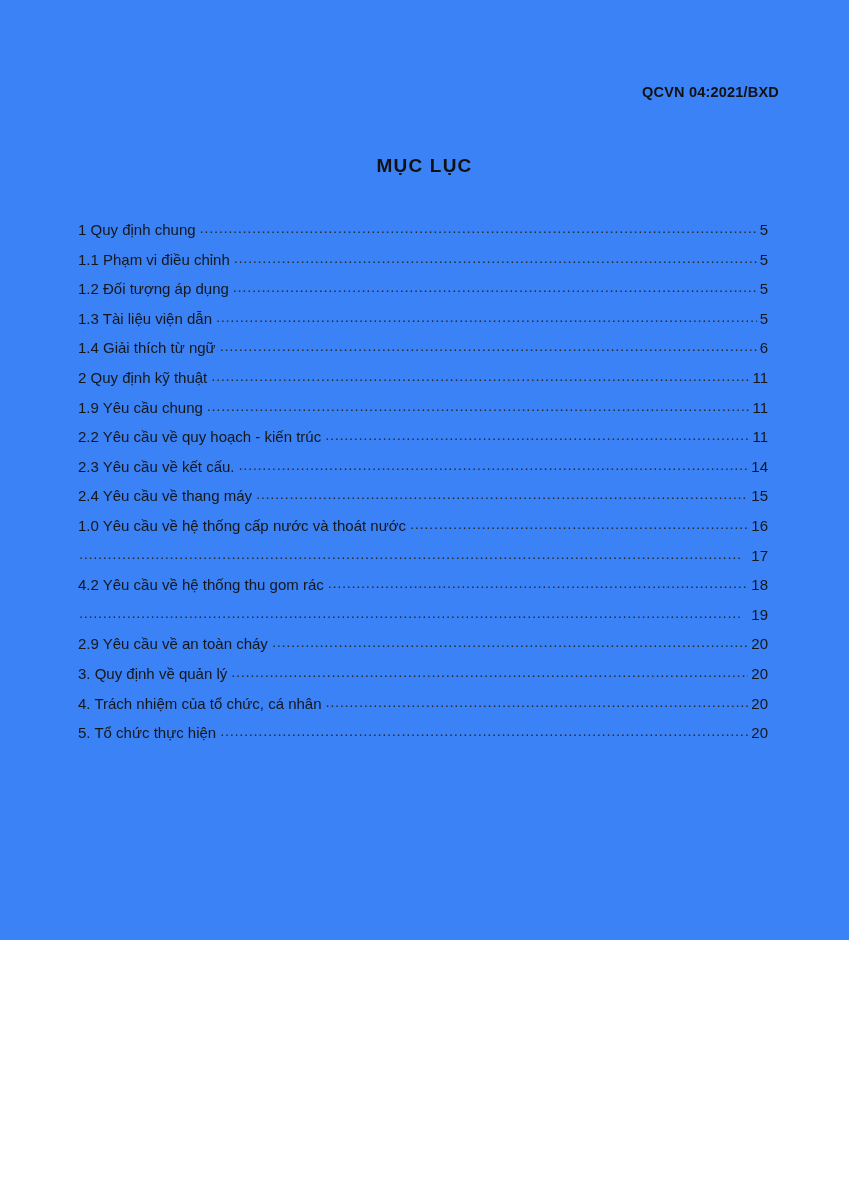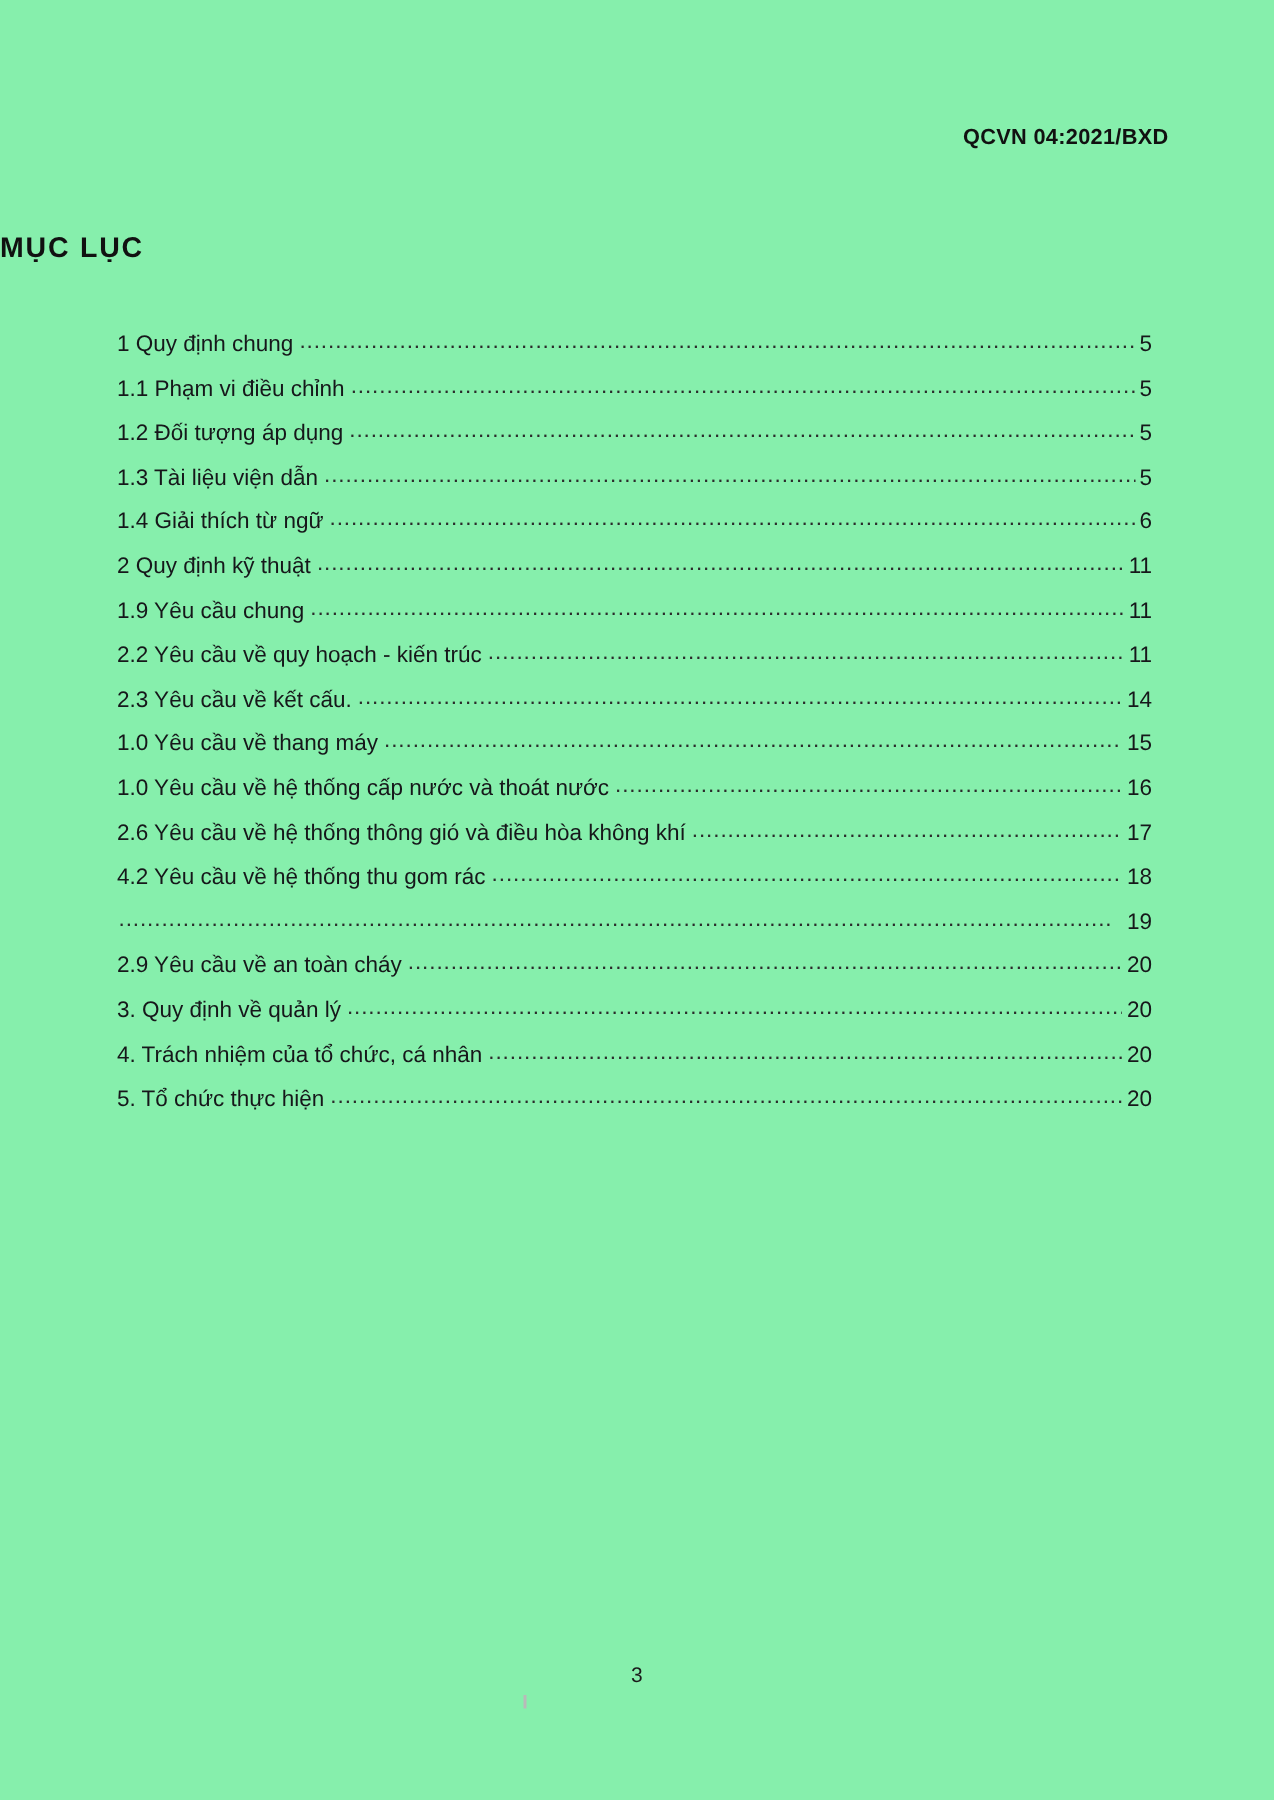--- a/index.html
+++ b/index.html
@@ -7,41 +7,42 @@
     padding: 0;
     background: #ffffff;
   }
   body {
     font-family: "DejaVu Sans", sans-serif;
     color: #101010;
   }
   .page {
     position: relative;
     width: 849px;
-    height: 1200px;
+    height: 940px;
     margin: 0 auto;
-    background: #86efac;
+    background: #3b82f6;
     overflow: hidden;
   }
   .doc-header {
     position: absolute;
     top: 84px;
     right: 70px;
     font-family: "Liberation Sans", sans-serif;
     font-weight: bold;
     font-size: 14.5px;
     letter-spacing: 0.2px;
     color: #111111;
     white-space: nowrap;
   }
   .doc-title {
     position: absolute;
     top: 155px;
     left: 0;
     width: 849px;
+    text-align: center;
     font-family: "Liberation Sans", sans-serif;
     font-weight: bold;
     font-size: 19px;
     letter-spacing: 1.2px;
     color: #111111;
   }
   .toc {
     position: absolute;
     top: 222px;
     left: 78px;
@@ -148,31 +149,30 @@
         <span class="label">2.2 Yêu cầu về quy hoạch - kiến trúc</span>
         <span class="leader">...........................................................................................................................................</span>
         <span class="page-num">11</span>
       </div>
       <div class="toc-entry lvl-1">
         <span class="label">2.3 Yêu cầu về kết cấu.</span>
         <span class="leader">...........................................................................................................................................</span>
         <span class="page-num">14</span>
       </div>
       <div class="toc-entry lvl-1">
-        <span class="label">1.0 Yêu cầu về thang máy</span>
+        <span class="label">2.4 Yêu cầu về thang máy</span>
         <span class="leader">...........................................................................................................................................</span>
         <span class="page-num">15</span>
       </div>
       <div class="toc-entry lvl-1">
         <span class="label">1.0 Yêu cầu về hệ thống cấp nước và thoát nước</span>
         <span class="leader">...........................................................................................................................................</span>
         <span class="page-num">16</span>
       </div>
       <div class="toc-entry lvl-1">
-        <span class="label">2.6 Yêu cầu về hệ thống thông gió và điều hòa không khí</span>
         <span class="leader">...........................................................................................................................................</span>
         <span class="page-num">17</span>
       </div>
       <div class="toc-entry lvl-1">
         <span class="label">4.2 Yêu cầu về hệ thống thu gom rác</span>
         <span class="leader">...........................................................................................................................................</span>
         <span class="page-num">18</span>
       </div>
       <div class="toc-entry lvl-1">
         <span class="leader">...........................................................................................................................................</span>

